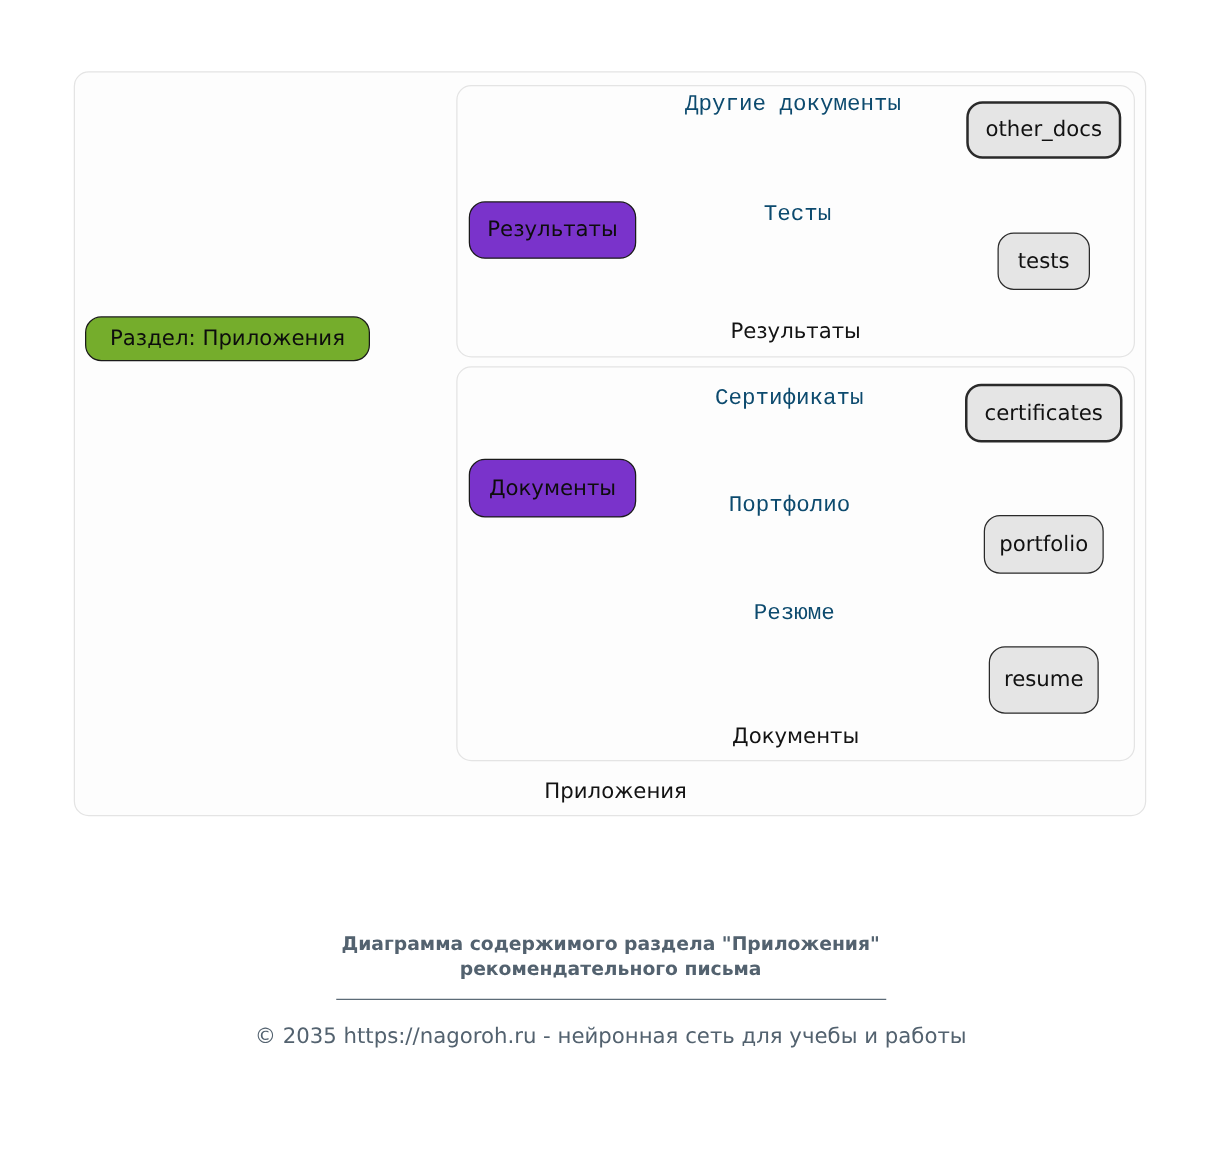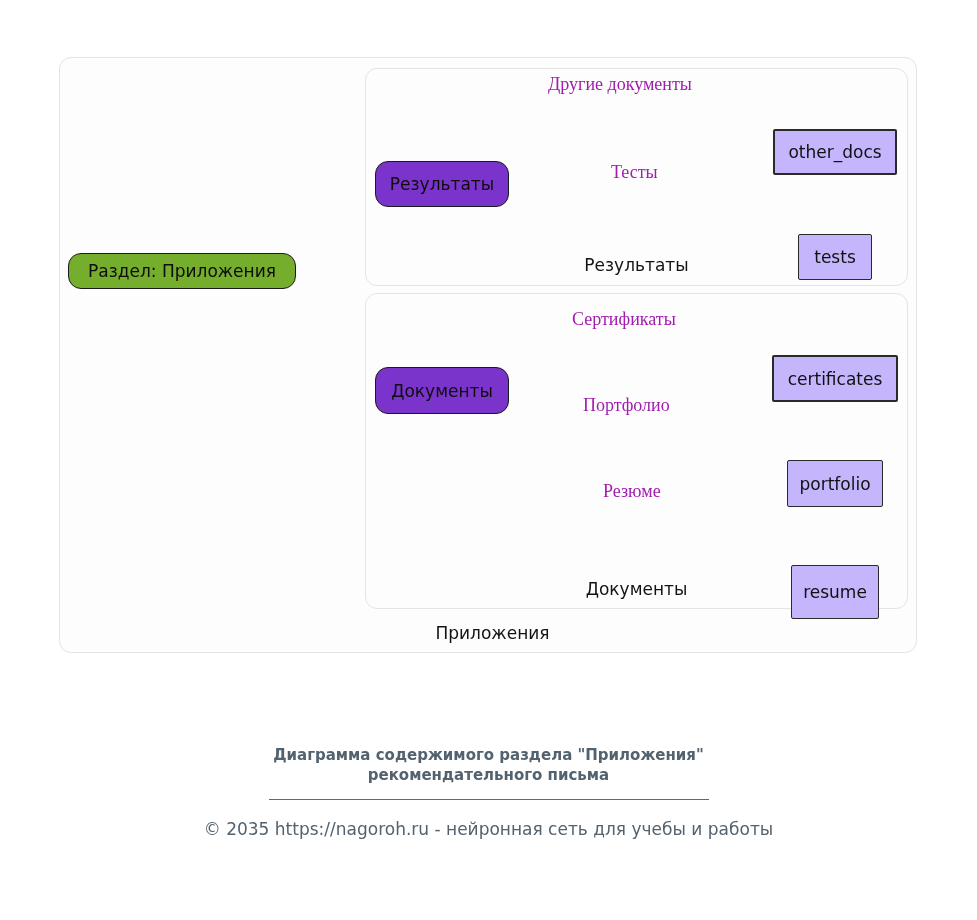--- a/index.html
+++ b/index.html
@@ -65,47 +65,46 @@
     font-size: 17px;
   }
   .node-purple {
     background: #7a33cb;
     border: 1.6px solid #1a1a1a;
     border-radius: 13px;
     color: #0d0d0d;
     font-size: 17px;
   }
   .node-leaf {
-    background: #c4b5fd;
+    background: #e5e5e5;
     border: 1.6px solid #2a2a2a;
-    border-radius: 2px;
+    border-radius: 13px;
     color: #111111;
     font-size: 17px;
-    margin-top: 48px;
   }
   .node-leaf-thick {
     border-width: 2.4px;
   }
 
   #node-section   { left: 68px;  top: 253px; width: 228px; height: 36px; }
   #node-results   { left: 375px; top: 161px; width: 134px; height: 46px; }
   #node-documents { left: 375px; top: 367px; width: 134px; height: 47px; }
 
   #node-other-docs  { left: 773px; top: 81px;  width: 124px; height: 46px; }
   #node-tests       { left: 798px; top: 186px; width: 74px;  height: 46px; }
   #node-certificates{ left: 772px; top: 307px; width: 126px; height: 47px; text-align: center; }
   #node-portfolio   { left: 787px; top: 412px; width: 96px;  height: 47px; }
   #node-resume      { left: 791px; top: 517px; width: 88px;  height: 54px; }
 
   
   .edge-label {
     position: absolute;
-    font-family: Liberation Serif, serif;
+    font-family: Liberation Mono, monospace;
     font-size: 18px;
-    color: #a21caf;
+    color: #0c4a6e;
     white-space: nowrap;
   }
   #edge-label-other-docs   { left: 548px; top: 74px;  }
   #edge-label-tests        { left: 611px; top: 162px; }
   #edge-label-certificates { left: 572px; top: 309px; text-align: center; }
   #edge-label-portfolio    { left: 583px; top: 395px; }
   #edge-label-resume       { left: 603px; top: 481px; }
 
   
   #footer {

